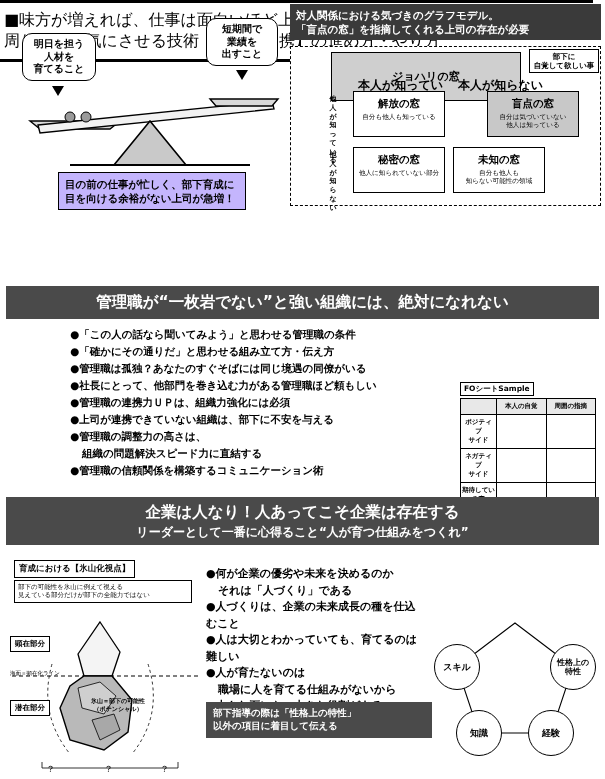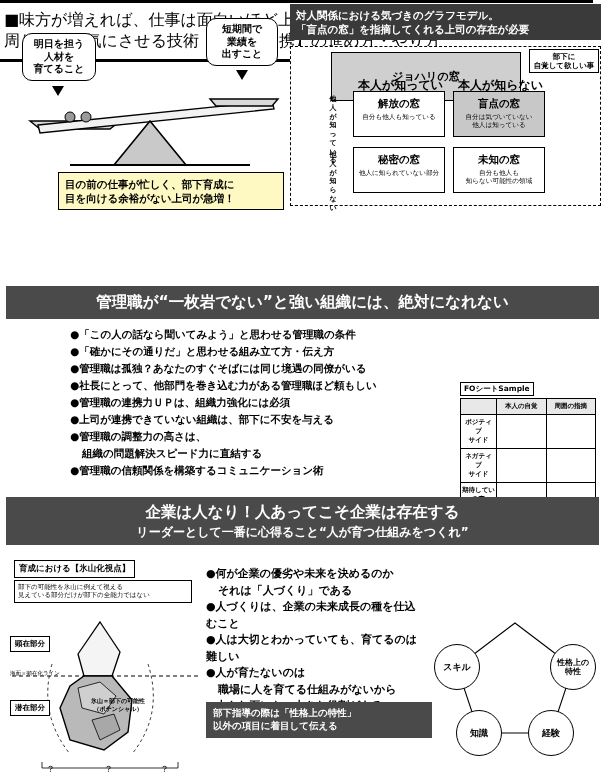--- a/index.html
+++ b/index.html
@@ -37,22 +37,22 @@
     border-right:6px solid transparent;
     border-top:10px solid #000;
   }
   #tail-left { left:52px; top:86px; }
   #tail-right { left:236px; top:70px; }
 
   
   #seesaw { position:absolute; left:10px; top:95px; width:280px; height:75px; }
 
   #bottom-note {
-    position:absolute; left:58px; top:172px; width:226px;
-    border:1.5px solid #000; background:#fef9c3;
+    position:absolute; left:58px; top:172px; width:188px;
+    border:1.5px solid #000; background:#c4b5fd;
     font-size:10.5px; font-weight:bold; line-height:1.35;
     padding:4px 6px; text-align:left;
   }
 
   
   #johari-head {
     position:absolute; left:290px; top:4px; width:311px;
     background:#3a3a3a; color:#fff; font-size:10.5px; font-weight:bold;
     line-height:1.35; padding:4px 6px; text-align:left;
   }
@@ -83,21 +83,21 @@
   #row-head-top { top:48px; }
   #row-head-bottom { top:104px; }
 
   .jq {
     position:absolute; width:92px; height:46px;
     border:1px solid #000; background:#fff;
     text-align:center;
   }
   .jq .t { font-size:10.5px; font-weight:bold; margin-top:5px; }
   .jq .s { font-size:6.6px; line-height:1.25; margin-top:2px; }
-  .jq.shaded { background:#c8c8c8; }
+  .jq.shaded { background:#c8c8c8;margin-left:34px; }
   #jq1 { left:62px; top:44px; }
   #jq2 { left:162px; top:44px; }
   #jq3 { left:62px; top:100px; }
   #jq4 { left:162px; top:100px; }
 
   
   .banner-black {
     position:absolute;
     background:#000; color:#fff;
     font-weight:bold; text-align:center;

